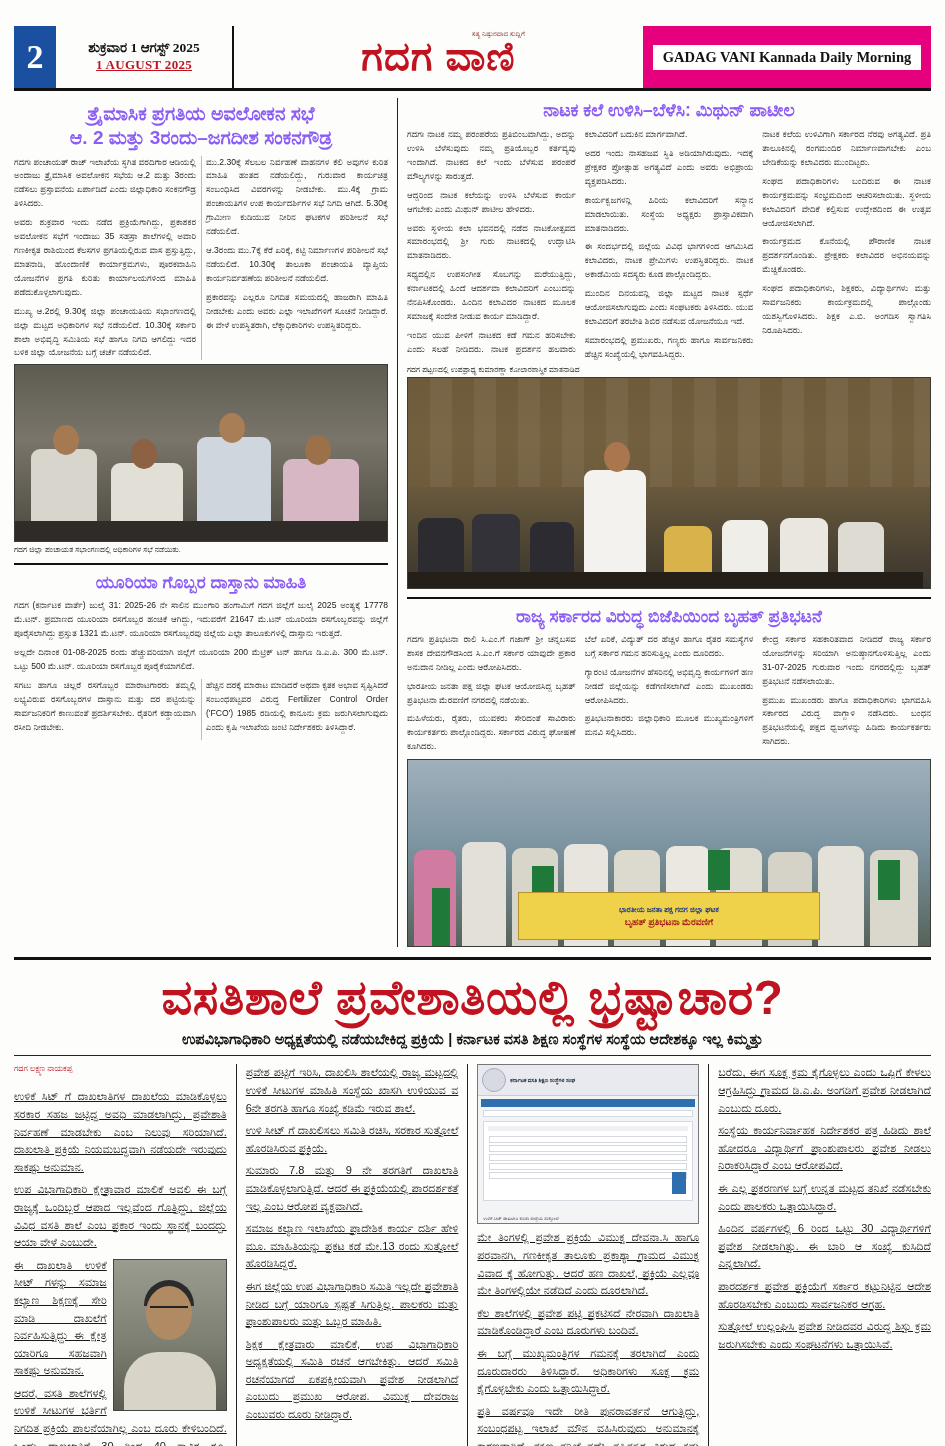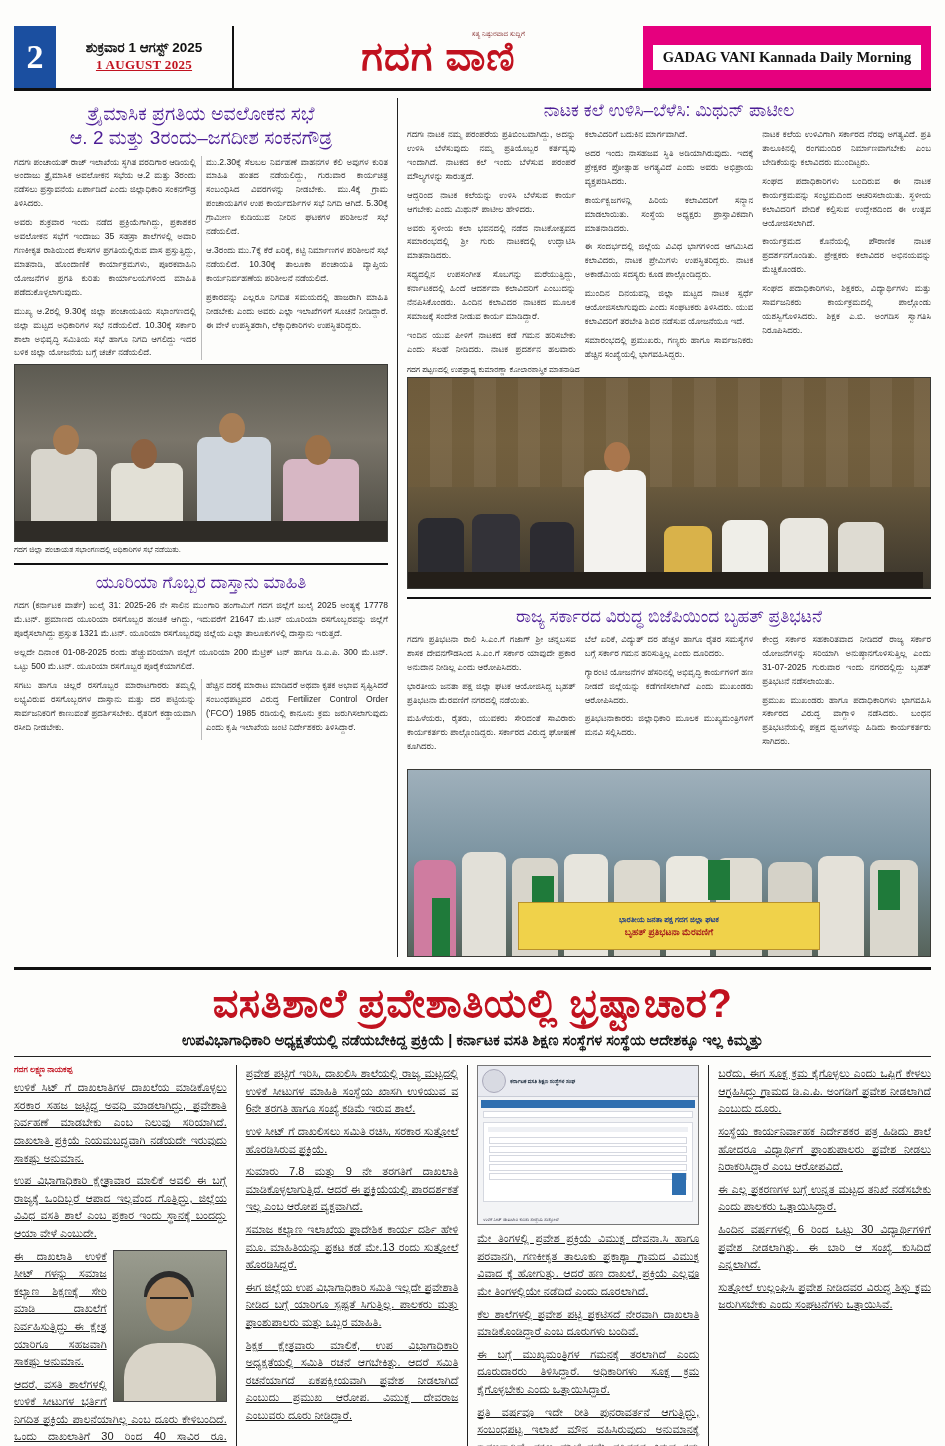--- a/index.html
+++ b/index.html
@@ -34,28 +34,28 @@
   }
   .brandband{
     width:288px;background:#e6007e;display:flex;align-items:center;justify-content:center;
   }
   .brandband span{
     background:#fff;display:block;padding:4px 10px;font-size:14.5px;font-weight:bold;
     font-family:"Liberation Serif",serif;white-space:nowrap;
   }
 
   
-  .kn{font-family:Liberation Sans, sans-serif;}
+  .kn{font-family:Liberation Serif, serif;}
   .body-txt{
     font-size:8.6px;line-height:1.62;text-align:justify;color:#1a1a1a;
     font-family:"Liberation Sans",sans-serif;
   }
   .body-txt p{margin:0 0 5px 0;}
   .hl{
-    font-weight:normal;text-align:center;color:#4c1d95;
+    font-weight:bold;text-align:center;color:#8b5cf6;
     font-family:"Liberation Sans",sans-serif;
   }
 
   
   .top{display:flex;margin-top:7px;}
   .col-left{width:384px;padding-right:9px;border-right:1px solid #222;box-sizing:border-box;}
   .col-right{width:533px;padding-left:9px;box-sizing:border-box;}
 
   .head-1{font-size:19px;line-height:1.25;margin:4px 0 6px;}
   .head-1 .l2{display:block;}
@@ -76,28 +76,28 @@
   .cap{font-size:7.6px;text-align:left;margin-top:3px;font-family:"Liberation Sans",sans-serif;color:#222;}
 
   
   .head-2{font-size:17.5px;text-align:center;margin:2px 0 7px;}
   .head-3{font-size:17px;text-align:center;margin:3px 0 6px;}
   .head-4{font-size:17px;text-align:center;margin:2px 0 6px;}
 
   
   .feature{margin-top:10px;border-top:3px solid #111;padding-top:10px;}
   .feature-head{
-    text-align:center;font-size:40px;font-weight:bold;color:#c1121f;
+    text-align:center;font-size:48px;font-weight:bold;color:#c1121f;
     font-family:"Liberation Sans",sans-serif;letter-spacing:.5px;line-height:1.15;
   }
   .feature-sub{
     text-align:center;font-size:14.5px;font-weight:bold;margin-top:6px;
     font-family:"Liberation Sans",sans-serif;color:#111;
   }
-  .byline{font-size:8px;color:#c1121f;font-weight:bold;font-family:"Liberation Sans",sans-serif;margin-bottom:4px;}
+  .byline{font-size:8px;color:#c1121f;font-weight:normal;font-family:"Liberation Sans",sans-serif;margin-bottom:14px;}
   .feature-body{display:flex;margin-top:8px;gap:9px;}
   .fcol{width:222px;box-sizing:border-box;}
   .fcol .body-txt{font-size:11px;line-height:1.6;text-decoration:underline;}
 
   .portrait{
     width:112px;height:150px;float:right;margin:2px 0 4px 6px;border:1px solid #444;
     background:linear-gradient(180deg,#9a9c8f 0%,#7d7f72 55%,#5b5d52 100%);position:relative;overflow:hidden;
   }
   .portrait .face{position:absolute;left:32px;top:26px;width:46px;height:54px;border-radius:50%;background:#b08a63;}
   .portrait .hair{position:absolute;left:30px;top:20px;width:50px;height:26px;border-radius:25px 25px 0 0;background:#2b2b2b;}
@@ -231,21 +231,21 @@
         <p>ಗದಗಃ ಪ್ರತಿಭಟನಾ ರಾಲಿ ಸಿ.ಎಂ.ಗೆ ಗಜಾಗ್ ಶ್ರೀ ಚನ್ನಬಸವ ಶಾಸಕ ದೇವನಗೌಡಸಿಂದ ಸಿ.ಎಂ.ಗೆ ಸರ್ಕಾರ ಯಾವುದೇ ಪ್ರಕಾರ ಅನುದಾನ ನೀಡಿಲ್ಲ ಎಂದು ಆರೋಪಿಸಿದರು.</p>
         <p>ಭಾರತೀಯ ಜನತಾ ಪಕ್ಷ ಜಿಲ್ಲಾ ಘಟಕ ಆಯೋಜಿಸಿದ್ದ ಬೃಹತ್ ಪ್ರತಿಭಟನಾ ಮೆರವಣಿಗೆ ನಗರದಲ್ಲಿ ನಡೆಯಿತು.</p>
         <p>ಮಹಿಳೆಯರು, ರೈತರು, ಯುವಕರು ಸೇರಿದಂತೆ ಸಾವಿರಾರು ಕಾರ್ಯಕರ್ತರು ಪಾಲ್ಗೊಂಡಿದ್ದರು. ಸರ್ಕಾರದ ವಿರುದ್ಧ ಘೋಷಣೆ ಕೂಗಿದರು.</p>
         <p>ಬೆಲೆ ಏರಿಕೆ, ವಿದ್ಯುತ್ ದರ ಹೆಚ್ಚಳ ಹಾಗೂ ರೈತರ ಸಮಸ್ಯೆಗಳ ಬಗ್ಗೆ ಸರ್ಕಾರ ಗಮನ ಹರಿಸುತ್ತಿಲ್ಲ ಎಂದು ದೂರಿದರು.</p>
         <p>ಗ್ಯಾರಂಟಿ ಯೋಜನೆಗಳ ಹೆಸರಿನಲ್ಲಿ ಅಭಿವೃದ್ಧಿ ಕಾರ್ಯಗಳಿಗೆ ಹಣ ನೀಡದೆ ಜಿಲ್ಲೆಯನ್ನು ಕಡೆಗಣಿಸಲಾಗಿದೆ ಎಂದು ಮುಖಂಡರು ಆರೋಪಿಸಿದರು.</p>
         <p>ಪ್ರತಿಭಟನಾಕಾರರು ಜಿಲ್ಲಾಧಿಕಾರಿ ಮೂಲಕ ಮುಖ್ಯಮಂತ್ರಿಗಳಿಗೆ ಮನವಿ ಸಲ್ಲಿಸಿದರು.</p>
         <p>ಕೇಂದ್ರ ಸರ್ಕಾರ ಸಹಕಾರಿತವಾದ ನೀಡಿದರೆ ರಾಜ್ಯ ಸರ್ಕಾರ ಯೋಜನೆಗಳನ್ನು ಸರಿಯಾಗಿ ಅನುಷ್ಠಾನಗೊಳಿಸುತ್ತಿಲ್ಲ ಎಂದು 31-07-2025 ಗುರುವಾರ ಇಂದು ನಗರದಲ್ಲಿದ್ದು ಬೃಹತ್ ಪ್ರತಿಭಟನೆ ನಡೆಸಲಾಯಿತು.</p>
         <p>ಪ್ರಮುಖ ಮುಖಂಡರು ಹಾಗೂ ಪದಾಧಿಕಾರಿಗಳು ಭಾಗವಹಿಸಿ ಸರ್ಕಾರದ ವಿರುದ್ಧ ವಾಗ್ದಾಳಿ ನಡೆಸಿದರು. ಬಂಧನ ಪ್ರತಿಭಟನೆಯಲ್ಲಿ ಪಕ್ಷದ ಧ್ವಜಗಳನ್ನು ಹಿಡಿದು ಕಾರ್ಯಕರ್ತರು ಸಾಗಿದರು.</p>
       </div>
 
-      <div class="photo ph-c" style="height:186px;margin-top:15px;">
+      <div class="photo ph-c" style="height:186px;margin-top:5px;">
         <div style="position:absolute;inset:0;background:linear-gradient(180deg,#9fb0bb 0%,#7d95a2 45%,#56635a 100%);"></div>
         <div class="figs" style="height:78%;">
           <div class="fig" style="left:6px;width:42px;height:96px;background:#cf7ca0;"></div>
           <div class="fig" style="left:54px;width:44px;height:104px;background:#e2e0d8;"></div>
           <div class="fig" style="left:104px;width:46px;height:98px;background:#d8d5cb;"></div>
           <div class="fig" style="left:156px;width:44px;height:102px;background:#e7e5dd;"></div>
           <div class="fig" style="left:206px;width:46px;height:96px;background:#dcd9cf;"></div>
           <div class="fig" style="left:258px;width:44px;height:100px;background:#eae8e0;"></div>
           <div class="fig" style="left:308px;width:46px;height:98px;background:#dfdcd2;"></div>
           <div class="fig" style="left:360px;width:44px;height:94px;background:#d5d2c8;"></div>
@@ -331,19 +331,20 @@
       </div>
 
       <div class="divider-v"></div>
 
       <div class="fcol">
         <div class="body-txt">
           <p>ಬರೆದು, ಈಗ ಸೂಕ್ತ ಕ್ರಮ ಕೈಗೊಳ್ಳಲು ಎಂದು ಒಪ್ಪಿಗೆ ಕೇಳಲು ಆಗ್ರಹಿಸಿದ್ದು ಗ್ರಾಮದ ಡಿ.ಎ.ಪಿ. ಅಂಗಡಿಗೆ ಪ್ರವೇಶ ನೀಡಲಾಗಿದೆ ಎಂಬುದು ದೂರು.</p>
           <p>ಸಂಸ್ಥೆಯ ಕಾರ್ಯನಿರ್ವಾಹಕ ನಿರ್ದೇಶಕರ ಪತ್ರ ಹಿಡಿದು ಶಾಲೆ ಹೋದರೂ ವಿದ್ಯಾರ್ಥಿಗೆ ಪ್ರಾಂಶುಪಾಲರು ಪ್ರವೇಶ ನೀಡಲು ನಿರಾಕರಿಸಿದ್ದಾರೆ ಎಂಬ ಆರೋಪವಿದೆ.</p>
           <p>ಈ ಎಲ್ಲ ಪ್ರಕರಣಗಳ ಬಗ್ಗೆ ಉನ್ನತ ಮಟ್ಟದ ತನಿಖೆ ನಡೆಸಬೇಕು ಎಂದು ಪಾಲಕರು ಒತ್ತಾಯಿಸಿದ್ದಾರೆ.</p>
           <p>ಹಿಂದಿನ ವರ್ಷಗಳಲ್ಲಿ 6 ರಿಂದ ಒಟ್ಟು 30 ವಿದ್ಯಾರ್ಥಿಗಳಿಗೆ ಪ್ರವೇಶ ನೀಡಲಾಗಿತ್ತು. ಈ ಬಾರಿ ಆ ಸಂಖ್ಯೆ ಕುಸಿದಿದೆ ಎನ್ನಲಾಗಿದೆ.</p>
+          <p>ಪಾರದರ್ಶಕ ಪ್ರವೇಶ ಪ್ರಕ್ರಿಯೆಗೆ ಸರ್ಕಾರ ಕಟ್ಟುನಿಟ್ಟಿನ ಆದೇಶ ಹೊರಡಿಸಬೇಕು ಎಂಬುದು ಸಾರ್ವಜನಿಕರ ಆಗ್ರಹ.</p>
           <p>ಸುತ್ತೋಲೆ ಉಲ್ಲಂಘಿಸಿ ಪ್ರವೇಶ ನೀಡಿದವರ ವಿರುದ್ಧ ಶಿಸ್ತು ಕ್ರಮ ಜರುಗಿಸಬೇಕು ಎಂದು ಸಂಘಟನೆಗಳು ಒತ್ತಾಯಿಸಿವೆ.</p>
         </div>
       </div>
 
     </div>
   </div>
 </div>
 
 </body></html>

